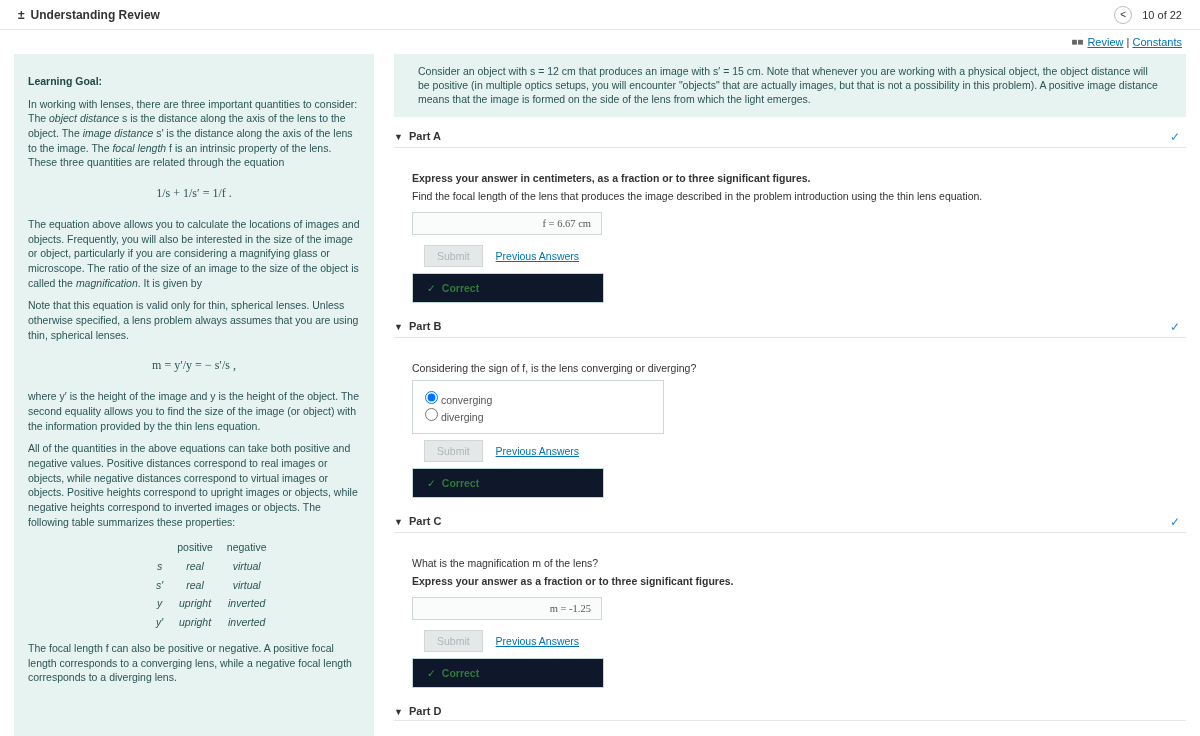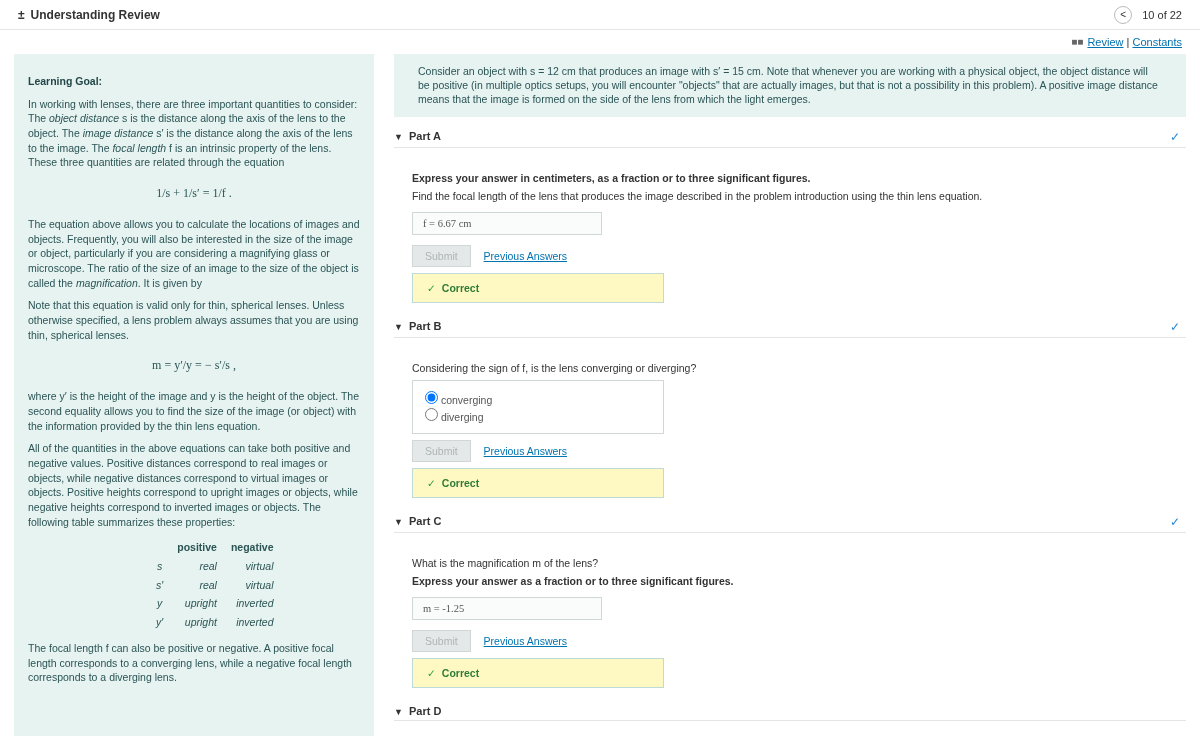--- a/index.html
+++ b/index.html
@@ -10,38 +10,38 @@
   .circ { width: 18px; height: 18px; border: 1px solid #bbb; border-radius: 50%; display: inline-flex; align-items: center; justify-content: center; font-size: 10px; }
   .subhead { display: flex; justify-content: flex-end; padding: 6px 18px; font-size: 11px; }
   .subhead a { color: #0073b1; text-decoration: underline; }
   .flagicon { display: inline-block; margin-right: 4px; font-size: 10px; color: #666; }
   .main { display: flex; gap: 20px; padding: 0 14px 14px 14px; }
   .left { width: 360px; background: #e6f3f1; padding: 20px 14px; font-size: 10.5px; color: #2b5455; line-height: 1.4; }
   .left b { color: #234748; }
   .left p { margin-bottom: 8px; }
   .left .eq { text-align: center; font-family: serif; font-size: 12px; margin: 15px 0; }
   .left table { margin: 4px 0 8px 120px; font-size: 10.5px; }
-  .left th { font-weight: bold; padding: 1px 6px; text-align: center; }
-  .left td { padding: 1px 6px; text-align: right; font-style: italic; }
+  .left th { font-weight: normal; padding: 1px 6px; text-align: center; }
+  .left td { padding: 1px 6px; text-align: center; font-style: italic; }
   .left td:first-child { text-align: center; }
   .right { flex: 1; min-width: 0; }
   .intro { background: #e6f3f1; padding: 10px 24px; font-size: 10.5px; color: #2b5455; margin-bottom: 10px; line-height: 1.35; }
   .part { margin-bottom: 14px; }
   .part-head { display: flex; justify-content: space-between; align-items: flex-start; border-bottom: 1px solid #e5e5e5; padding: 3px 6px 3px 0; margin-bottom: 24px; cursor: pointer; }
   .part-head .caret { font-size: 9px; margin-right: 6px; }
   .check-blue { color: #2a88d8; font-size: 12px; }
   .part-body { padding: 0 10px 0 18px; font-size: 10.5px; color: #333; }
   .part-body p { margin-bottom: 6px; }
-  .ansbox { border: 1px solid #cfd7d9; background: #fafbfb; padding: 5px 10px; font-size: 10.5px; display: inline-block; min-width: 190px; margin: 4px 0; color: #555; font-family: serif; }
+  .ansbox { border: 1px solid #cfd7d9; background: #fafbfb; padding: 5px 10px; font-size: 10.5px; display: inline-block; min-width: 190px; margin: 4px 0; color: #555; font-family: serif; text-align: right; }
   .radios { border: 1px solid #cfd7d9; padding: 8px 12px; width: 252px; margin: 4px 0; }
   .radios label { display: block; font-size: 10.5px; margin: 2px 0; color: #555; }
-  .btns { margin: 6px 0; }
+  .btns { margin: 6px 12px; }
   .btn-submit { background: #e4e8e9; border: 1px solid #d1d6d7; color: #aeb5b7; padding: 4px 12px; font-size: 10.5px; cursor: default; }
   .btn-prev { display: inline-block; margin-left: 10px; color: #0073b1; text-decoration: underline; font-size: 10.5px; cursor: pointer; }
-  .correct { border: 1px solid #bed9d6; background: #fef9c3; padding: 8px 14px; width: 252px; font-size: 10.5px; color: #2f7b37; }
+  .correct { border: 1px solid #bed9d6; background: #0f172a; padding: 8px 14px; width: 192px; font-size: 10.5px; color: #2f7b37; }
   .correct .tick { color: #2f9d3d; margin-right: 6px; }
 </style>
 </head>
 <body>
 
 <div class="header">
   <div class="hleft">
     <span>±</span>
     <span>Understanding Review</span>
   </div>

